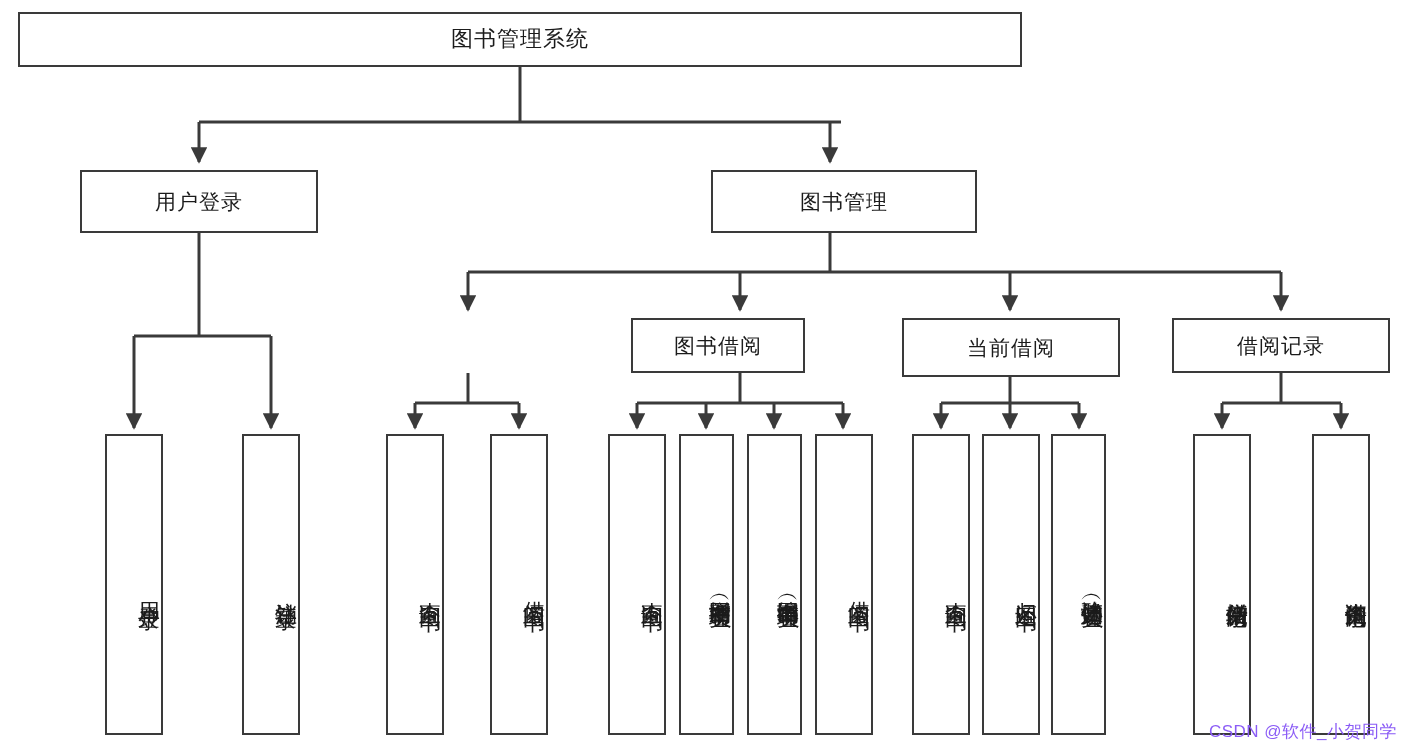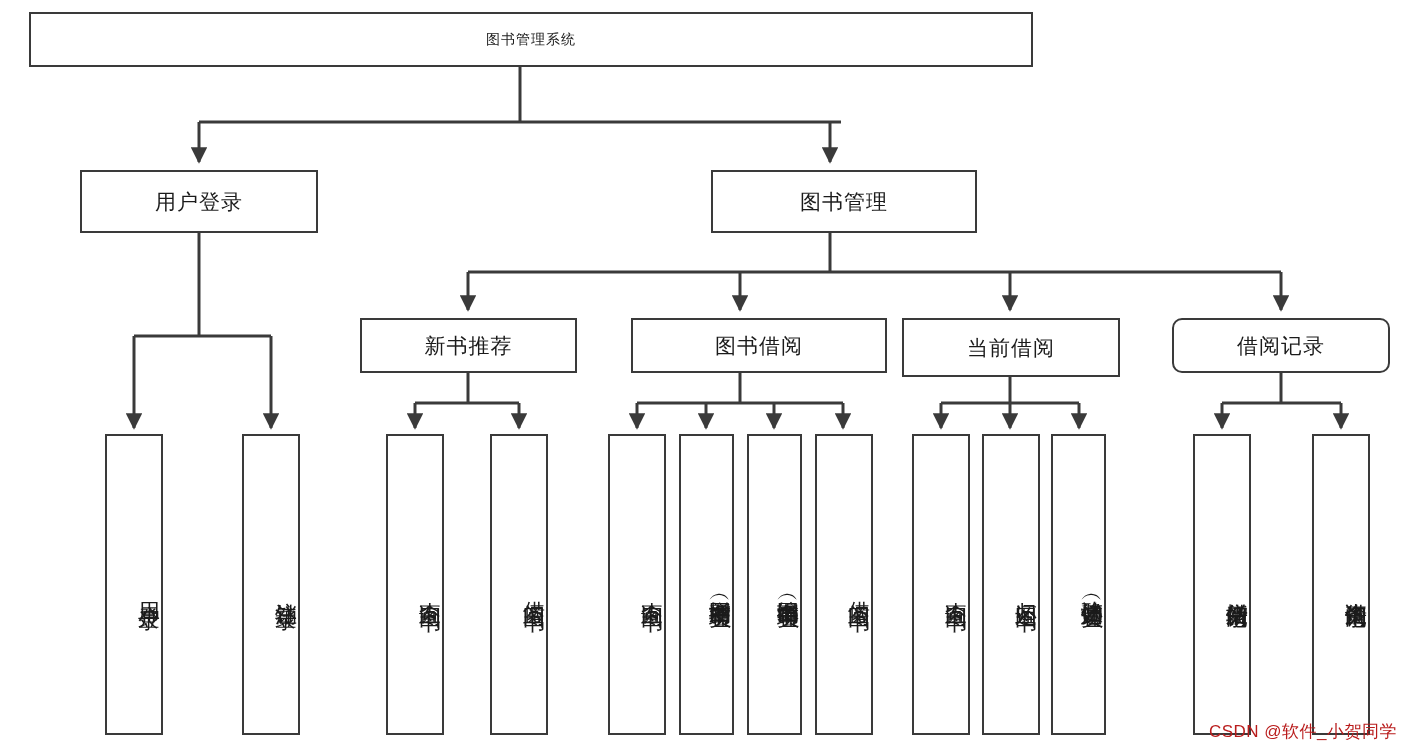--- a/index.html
+++ b/index.html
@@ -37,43 +37,42 @@
     color: #1b1b1b;
     z-index: 2;
   }
   .node.horiz {
     font-size: 21px;
     letter-spacing: 1px;
     line-height: 1.2;
     text-align: center;
   }
   .node.root {
-    font-size: 14px;
-    margin-left: 11px;
+    font-size: 22px;
   }
   .node.vert {
     writing-mode: vertical-rl;
     text-orientation: upright;
     font-size: 22px;
     letter-spacing: 3px;
     align-items: flex-start;
     justify-content: center;
     padding-top: 10px;
     line-height: 1.05;
   }
   .node.vert.tall {
     padding-top: 6px;
     letter-spacing: 1px;
   }
   .watermark {
     position: absolute;
     right: 8px;
     bottom: 4px;
     font-size: 17px;
-    color: #b91c1c;
+    color: #8b5cf6;
     letter-spacing: 0.5px;
     white-space: nowrap;
     z-index: 5;
     font-family: "Liberation Sans", "DejaVu Sans", sans-serif;
   }
 </style>
 </head>
 <body>
 
 <div id="canvas">
@@ -127,27 +126,26 @@
       <path d="M 1341 403 L 1341 428" marker-end="url(#arrow)"></path>
     </g>
   </svg>
 
   <div class="node horiz root" style="left:18px; top:12px; width:1004px; height:55px;">图书管理系统</div>
 
   <div class="node horiz" style="left:80px; top:170px; width:238px; height:63px;">用户登录</div>
 
   <div class="node horiz" style="left:711px; top:170px; width:266px; height:63px;">图书管理</div>
 
-  <div class="node horiz" style="left:360px; top:318px; width:217px; height:55px;">新书推荐</div>
 
-  <div class="node horiz" style="left:631px; top:318px; width:256px; height:55px;">图书借阅</div>
+  <div class="node horiz" style="left:631px; top:318px; width:174px; height:55px;">图书借阅</div>
 
   <div class="node horiz" style="left:902px; top:318px; width:218px; height:59px;">当前借阅</div>
 
-  <div class="node horiz" style="left:1172px; top:318px; width:218px; height:55px;border-radius:10px;">借阅记录</div>
+  <div class="node horiz" style="left:1172px; top:318px; width:218px; height:55px;">借阅记录</div>
 
   <div class="node vert" style="left:105px; top:434px; width:58px; height:301px;">用户登录</div>
 
   <div class="node vert" style="left:242px; top:434px; width:58px; height:301px;">注销登录</div>
 
   <div class="node vert" style="left:386px; top:434px; width:58px; height:301px;">查询图书</div>
 
   <div class="node vert" style="left:490px; top:434px; width:58px; height:301px;">借阅图书</div>
 
   <div class="node vert" style="left:608px; top:434px; width:58px; height:301px;">查询图书</div>

